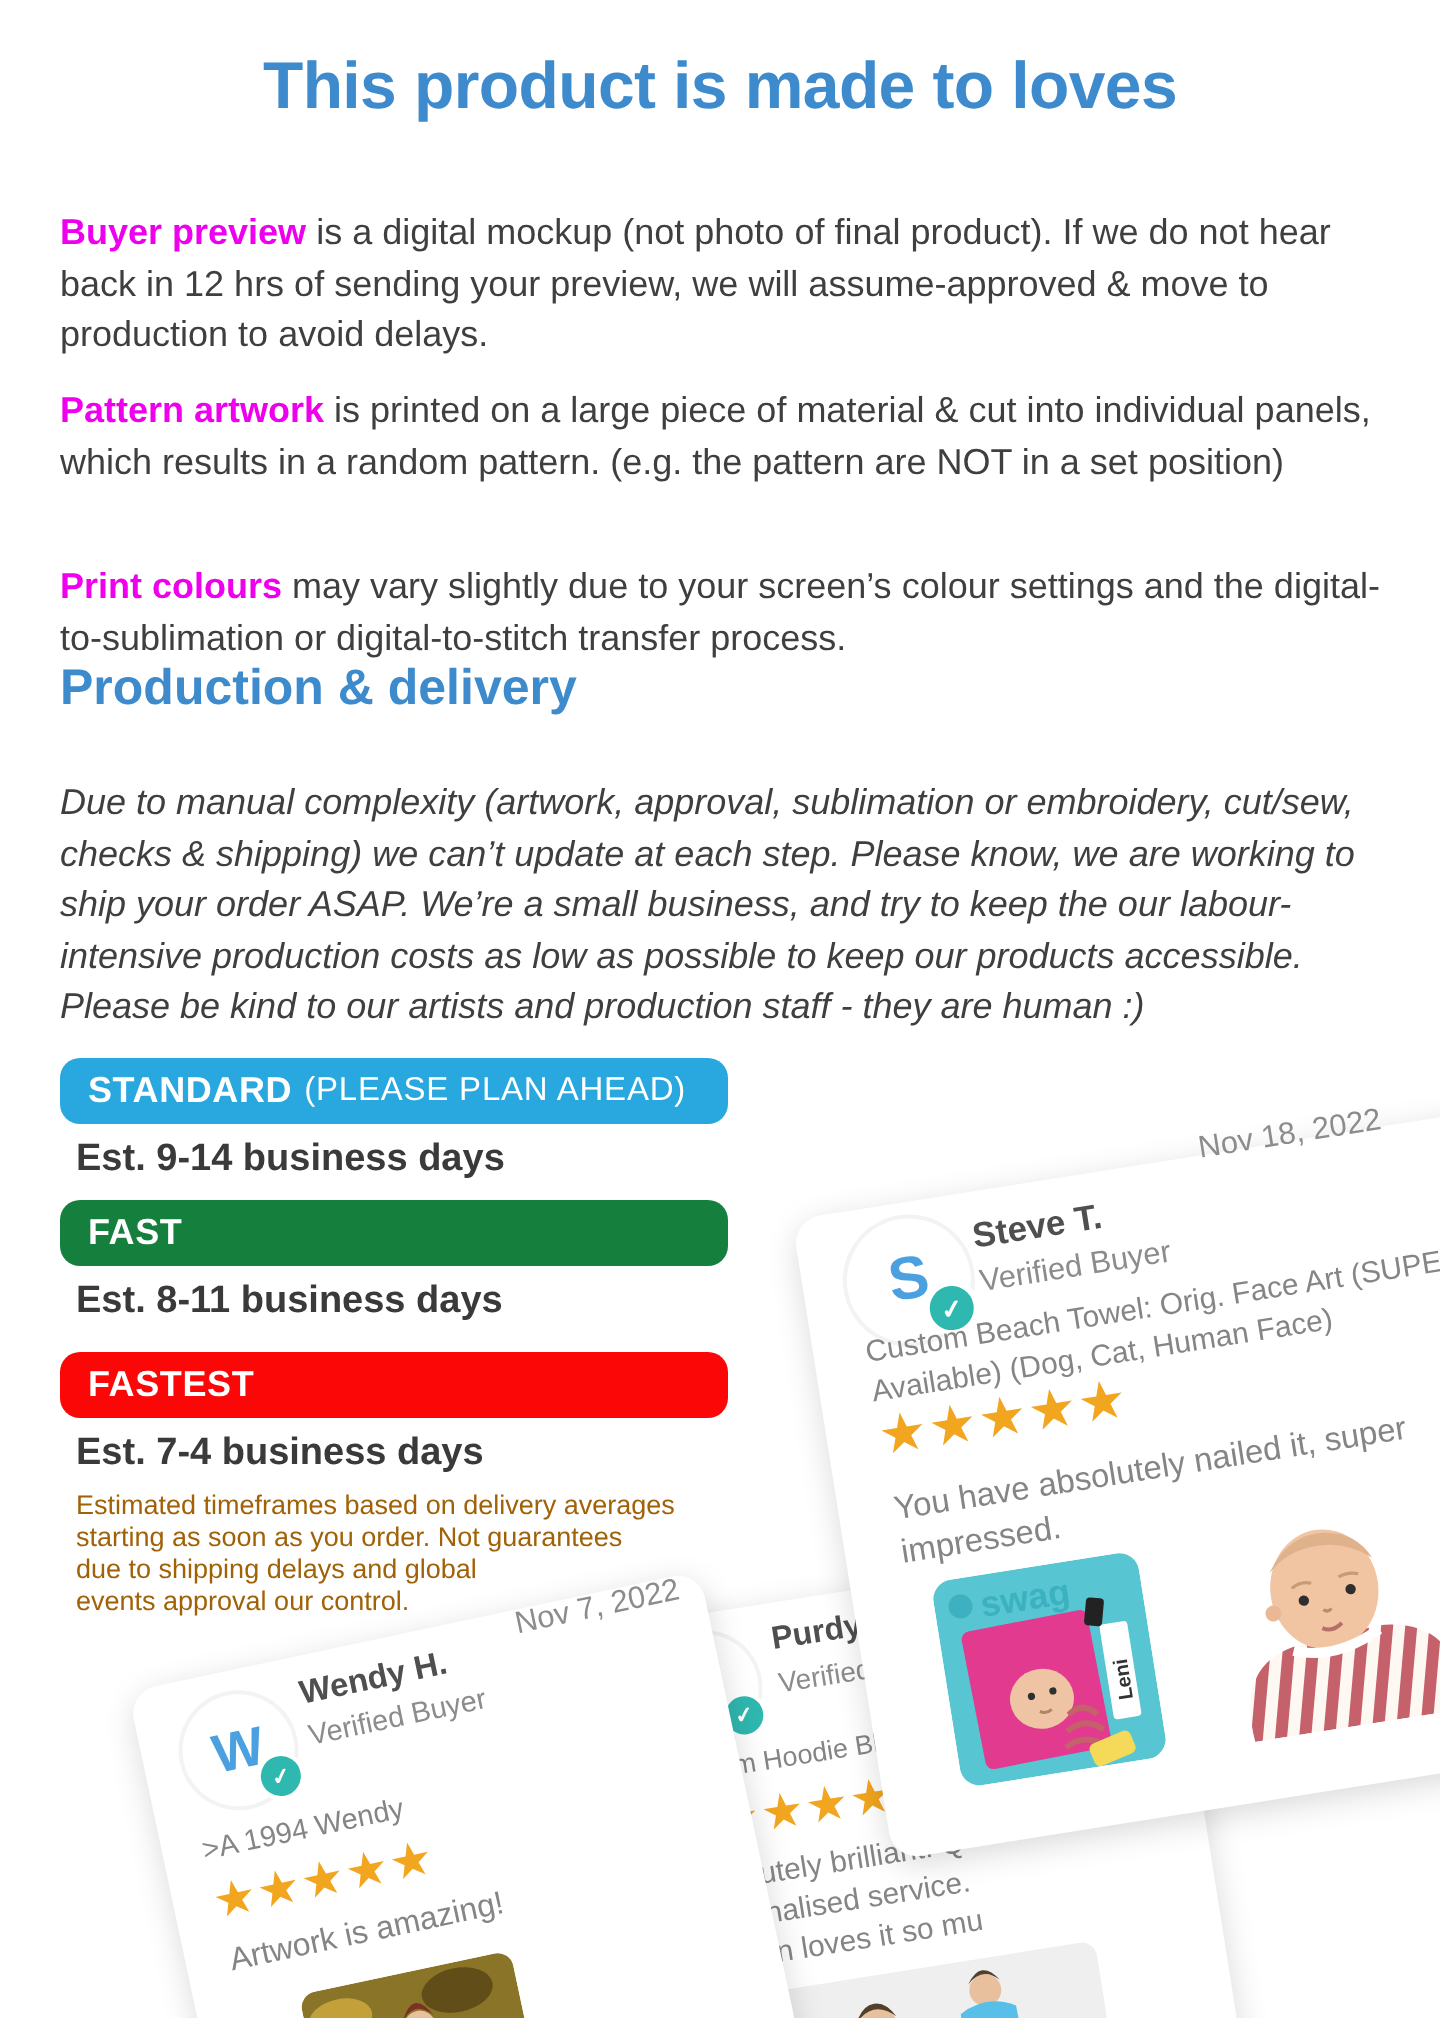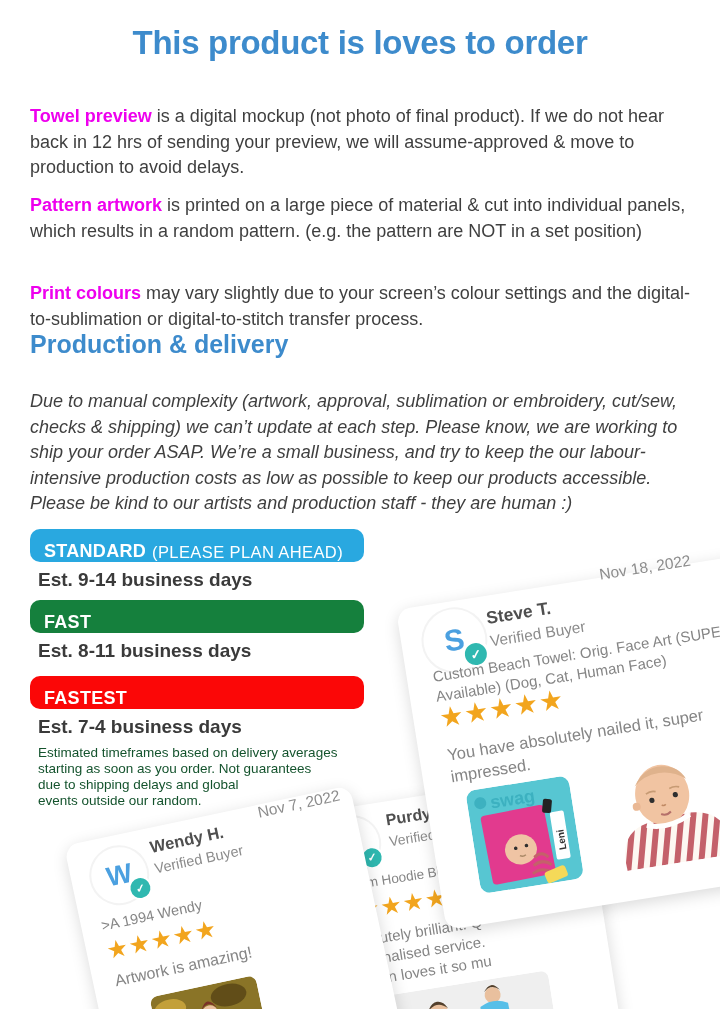--- a/index.html
+++ b/index.html
@@ -10,28 +10,28 @@
          font-size:33px;font-weight:800;color:#3d8bcc;letter-spacing:-0.3px;}
 
   .para{position:absolute;left:30px;width:664px;font-size:18px;line-height:25.5px;color:#3f3f3f;}
   .para .lead{color:#ee00ee;font-weight:700;}
   .para1{top:86px}.para2{top:175px}.para3{top:263px}
 
   .h2{position:absolute;left:30px;top:330px;font-size:25px;font-weight:800;color:#3d8bcc;}
   .prod-body{top:371px;font-style:italic;}
 
   .pill{position:absolute;left:30px;width:334px;height:33px;border-radius:10px;display:flex;
-        align-items:flex-end;padding-left:14px;box-sizing:border-box;color:#fff;}
+        align-items:center;padding-left:14px;box-sizing:border-box;color:#fff;}
   .pill .lbl{font-size:18px;font-weight:800;letter-spacing:0.3px;}
   .pill .note{font-size:16.5px;font-weight:400;margin-left:6px;letter-spacing:0.4px;}
   .pill1{top:529px}.pill2{top:600px}.pill3{top:676px}
   .est{position:absolute;left:38px;font-size:19px;font-weight:700;color:#3a3a3a;}
   .est1{top:569px}.est2{top:640px}.est3{top:716px}
 
-  .disclaimer{position:absolute;left:38px;top:745px;font-size:13.5px;line-height:16px;color:#14532d;}
+  .disclaimer{position:absolute;left:38px;top:745px;font-size:13.5px;line-height:16px;color:#a16207;}
 
   .review-date{position:absolute;font-size:15.5px;color:#8c8c8c;transform-origin:left top;z-index:5;}
   .date-steve{left:598px;top:566px;transform:rotate(-9deg);}
   .date-wendy{left:256px;top:804px;transform:rotate(-12deg);}
 
   .card{position:absolute;background:#fff;border-radius:14px;transform-origin:top left;
         box-shadow:0 4px 16px rgba(0,0,0,0.15);}
   .card-steve{left:396px;top:610px;width:400px;height:324px;transform:rotate(-9deg);z-index:4;}
   .card-purdy{left:306px;top:814px;width:278px;height:330px;transform:rotate(-9deg);z-index:2;}
   .card-wendy{left:64px;top:846px;width:292px;height:330px;transform:rotate(-12deg);z-index:3;}
@@ -74,23 +74,23 @@
   .card-wendy .product{left:20px;top:78px;font-size:14.5px;}
   .card-wendy .stars{left:20px;top:98px;font-size:24px;}
   .card-wendy .review-text{left:22px;top:134px;font-size:16px;}
   .card-wendy .photos{left:52px;top:166px;}
 </style>
 </head>
 <body>
 
 <div class="page">
 
-  <div class="title">This product is loves to order</div>
-
-  <p class="para para1"><span class="lead">Towel preview</span><span> is a digital mockup (not photo of final product). If we do not hear back in 12 hrs of sending your preview, we will assume-approved &amp; move to production to avoid delays.</span></p>
+  <div class="title">This product is made to loves</div>
+
+  <p class="para para1"><span class="lead">Buyer preview</span><span> is a digital mockup (not photo of final product). If we do not hear back in 12 hrs of sending your preview, we will assume-approved &amp; move to production to avoid delays.</span></p>
   <p class="para para2"><span class="lead">Pattern artwork</span><span> is printed on a large piece of material &amp; cut into individual panels, which results in a random pattern. (e.g. the pattern are NOT in a set position)</span></p>
   <p class="para para3"><span class="lead">Print colours</span><span> may vary slightly due to your screen’s colour settings and the digital-to-sublimation or digital-to-stitch transfer process.</span></p>
 
   <div class="h2">Production &amp; delivery</div>
   <p class="para prod-body">Due to manual complexity (artwork, approval, sublimation or embroidery, cut/sew, checks &amp; shipping) we can’t update at each step. Please know, we are working to ship your order ASAP. We’re a small business, and try to keep the our labour-intensive production costs as low as possible to keep our products accessible. Please be kind to our artists and production staff - they are human :)</p>
 
   <div class="pill pill1" style="background: rgb(41, 168, 224);">
     <span class="lbl">STANDARD</span>
     <span class="note">(PLEASE PLAN AHEAD)</span>
   </div>
@@ -105,21 +105,21 @@
   <div class="pill pill3" style="background: rgb(251, 7, 7);">
     <span class="lbl">FASTEST</span>
     <span class="note"></span>
   </div>
   <div class="est est3">Est. 7-4 business days</div>
 
   <div class="disclaimer">
     <div>Estimated timeframes based on delivery averages</div>
     <div>starting as soon as you order. Not guarantees</div>
     <div>due to shipping delays and global</div>
-    <div>events outside our random.</div>
+    <div>events approval our control.</div>
   </div>
 
   <div class="review-date date-steve">Nov 18, 2022</div>
   <div class="review-date date-wendy">Nov 7, 2022</div>
 
   <div class="card card-blank"></div>
 
   <div class="card card-purdy">
     <div class="avatar">
       <span>P</span>

